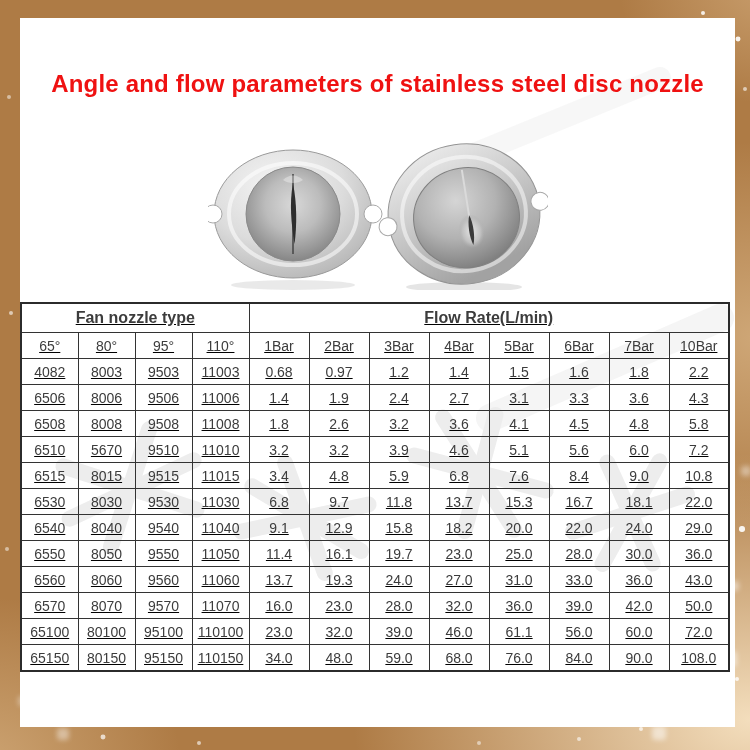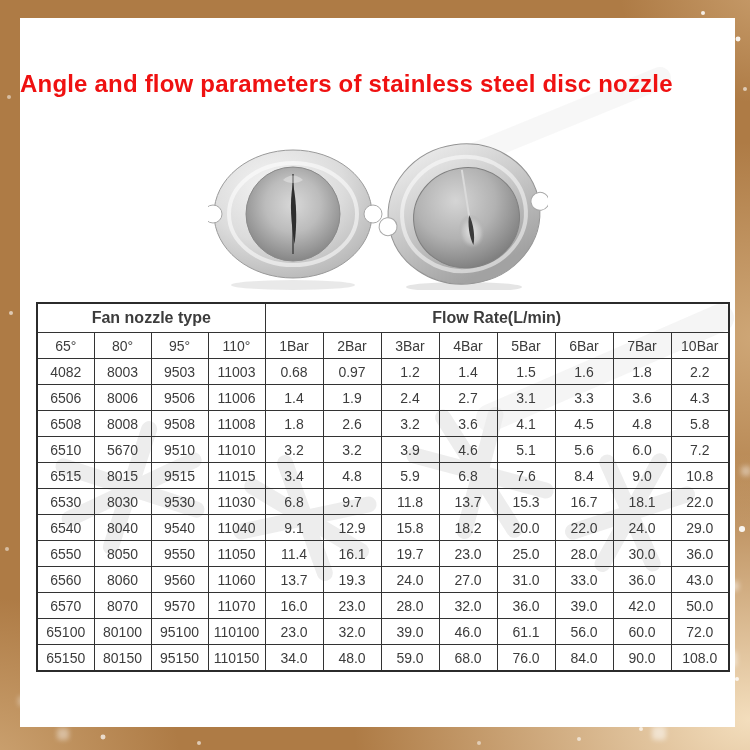--- a/index.html
+++ b/index.html
@@ -28,24 +28,24 @@
     640px 728px 0 1px rgba(255,255,255,.7), 704px 722px 0 2px rgba(255,255,255,.9),
     578px 738px 0 1px rgba(255,255,255,.6), 478px 742px 0 1px rgba(255,255,255,.5);}
   .s2{filter:blur(2.5px);box-shadow:
     700px 618px 0 5px rgba(255,255,255,.5), 728px 658px 0 7px rgba(255,255,255,.5),
     678px 688px 0 5px rgba(255,255,255,.45), 712px 712px 0 8px rgba(255,255,255,.55),
     658px 732px 0 6px rgba(255,255,255,.5), 733px 585px 0 4px rgba(255,255,255,.45),
     62px 733px 0 5px rgba(255,255,255,.4), 22px 700px 0 4px rgba(255,255,255,.35),
     745px 470px 0 4px rgba(255,255,255,.4);}
   .panel{position:absolute;left:20px;top:18px;right:15px;bottom:23px;background:#ffffff;z-index:2;}
   .watermark{position:absolute;left:0;top:0;width:100%;height:100%;z-index:0;pointer-events:none;}
-  .title{position:relative;z-index:1;margin:52px 0 0;text-align:left;
+  .title{position:relative;z-index:1;margin:52px 0 0;text-align:center;
     color:var(--title-red,#ef1111);font-size:24px;font-weight:600;letter-spacing:.2px;}
   .nozzles{position:relative;z-index:1;margin-top:40px;display:flex;justify-content:center;}
-  .tablewrap{position:relative;z-index:1;margin:12px 5px 0 16px;}
+  .tablewrap{position:relative;z-index:1;margin:12px 5px 0 0;text-decoration:underline;}
   table{width:100%;border-collapse:collapse;table-layout:fixed;color:#3c3c3c;border:2px solid #2b2b2b;}
   th,td{border:1px solid #333;text-align:center;padding:0;height:25px;font-size:14px;font-weight:400;background:transparent;}
   tr.grouprow th{height:28px;font-size:16px;font-weight:600;}
 </style>
 </head>
 <body>
 
 <div class="stage">
   <div class="sparkles s1"></div>
   <div class="sparkles s2"></div>

